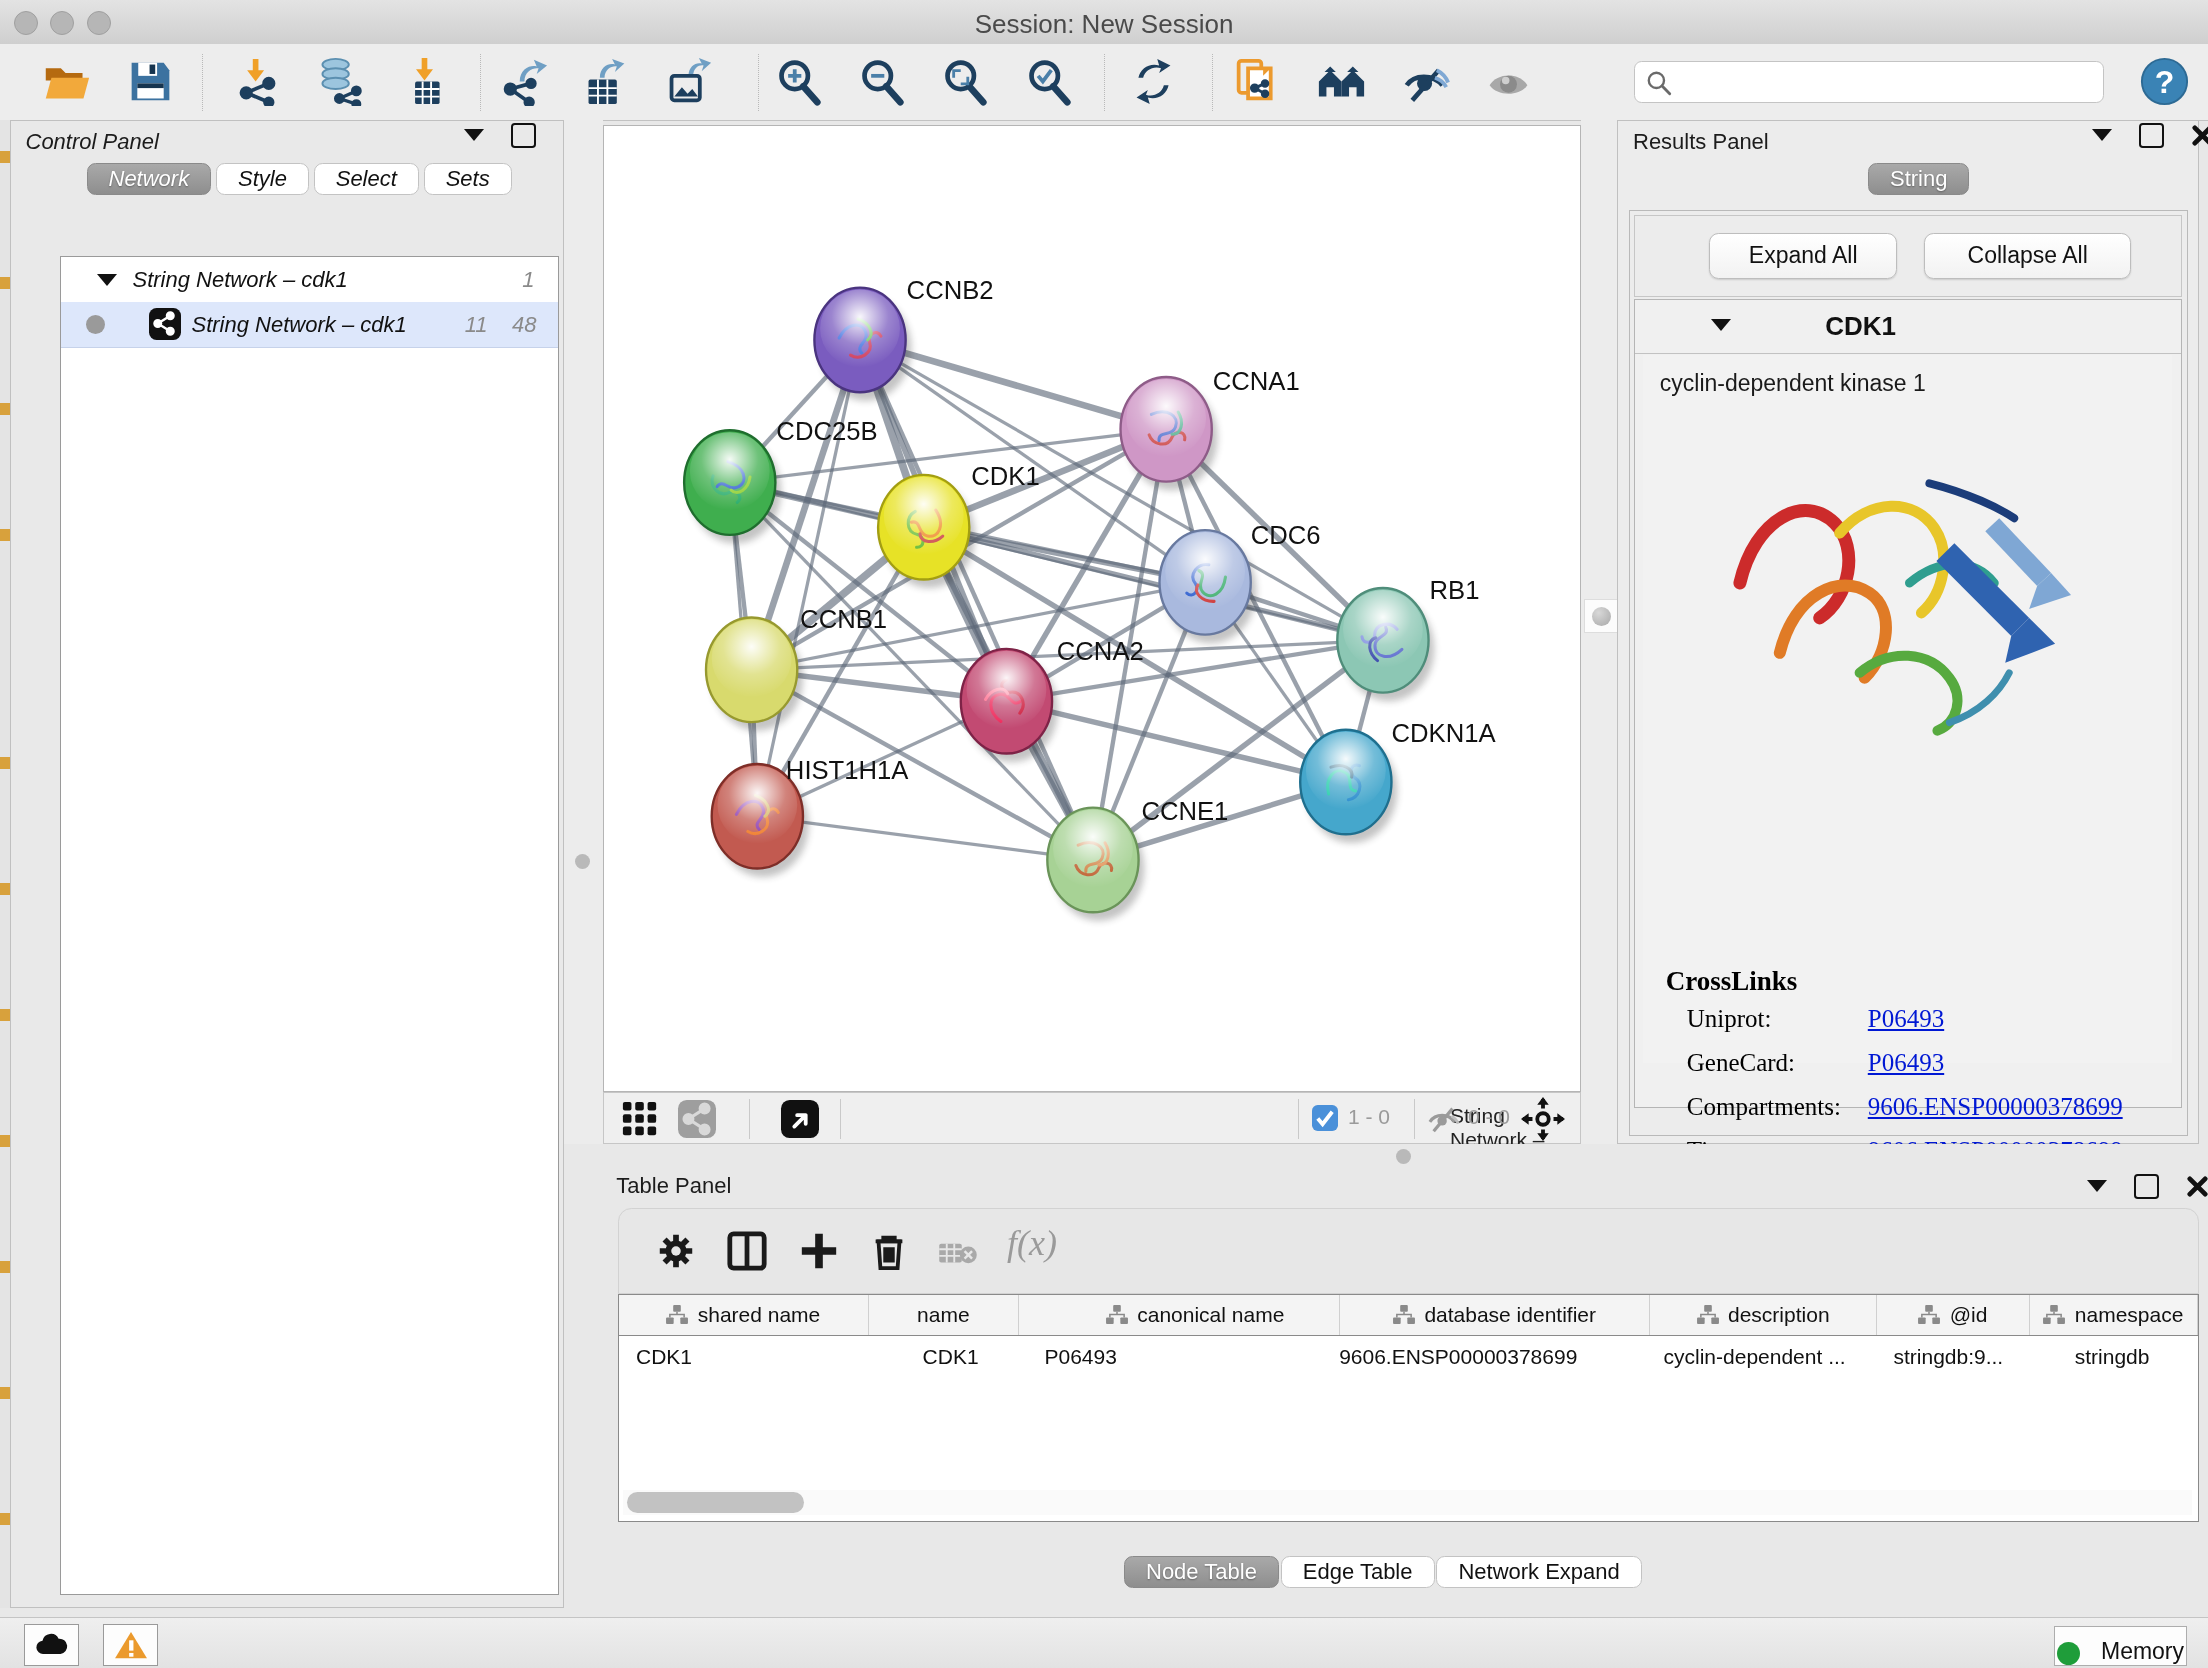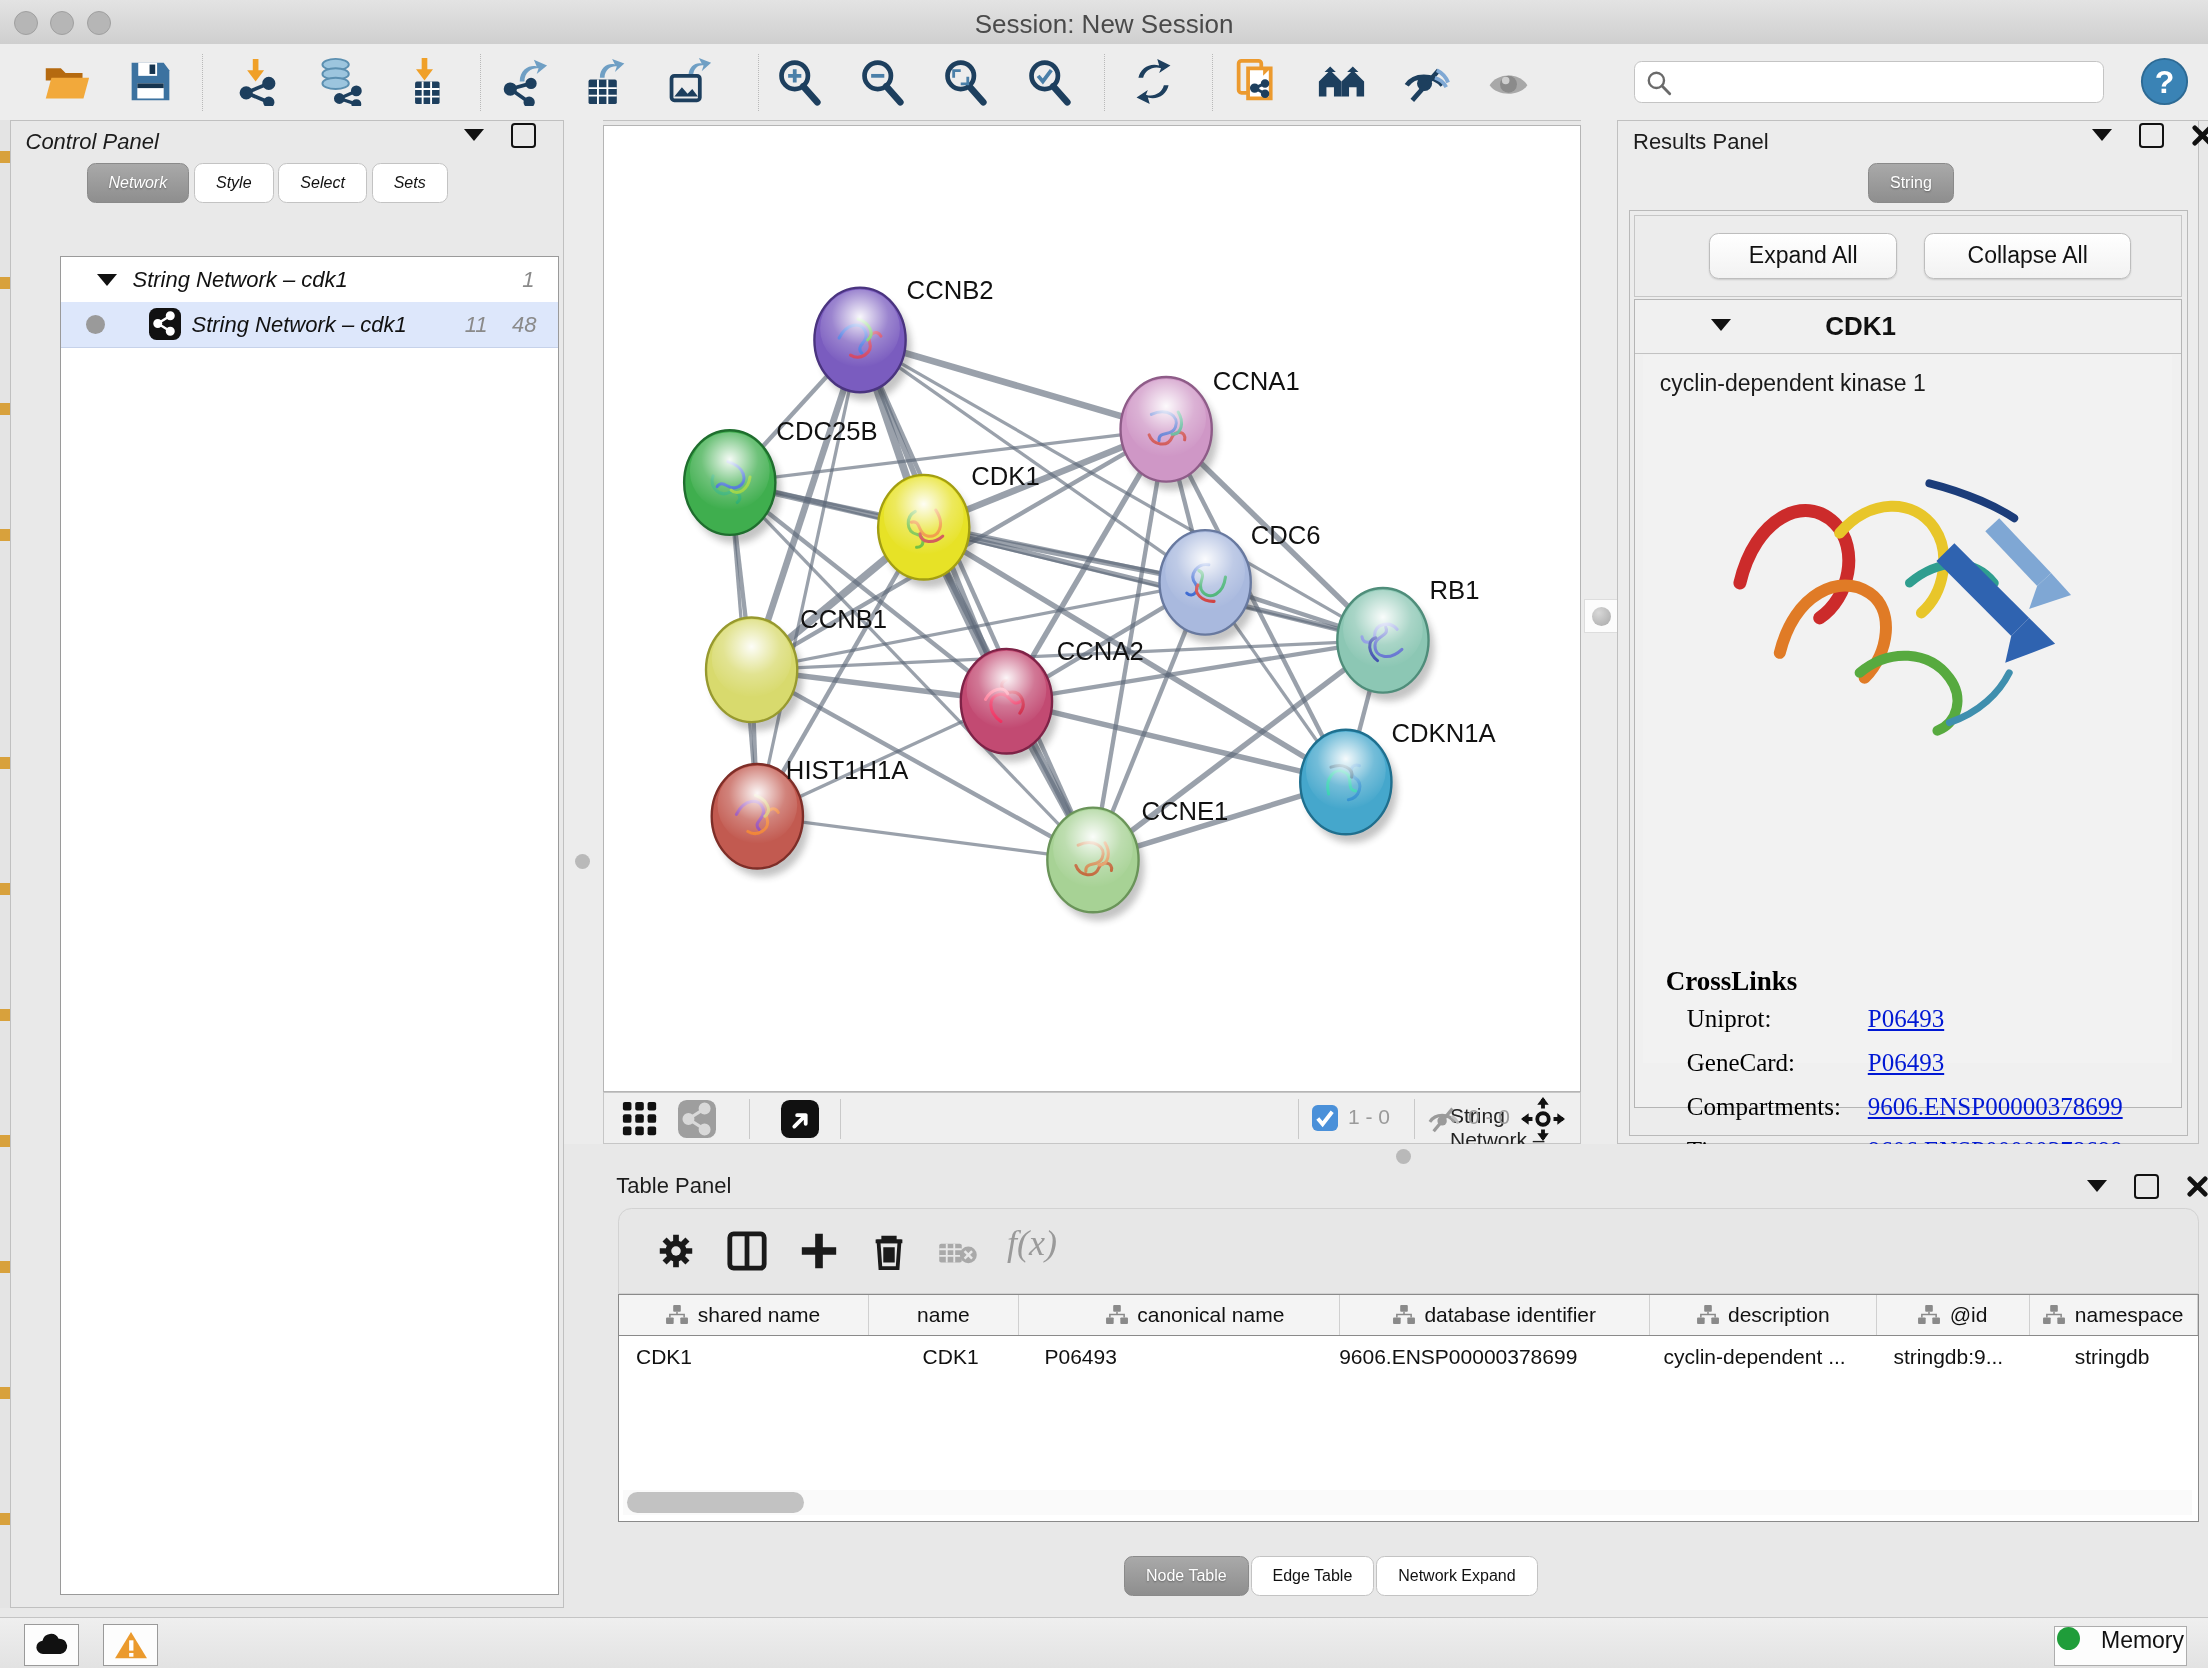--- a/index.html
+++ b/index.html
@@ -13,21 +13,21 @@
   .tbi{position:absolute;top:13.3px;width:49px;height:49px;}
   .tbsep{position:absolute;top:9.5px;height:57px;border-left:1.9px dotted #b9b9b9;}
   #searchbox{position:absolute;left:1634px;top:17px;width:468px;height:40px;background:#fff;border:1.9px solid #c4c4c4;border-radius:7.6px;}
   #searchbox svg{position:absolute;left:9.5px;top:6.7px;}
   #searchbox input{position:absolute;left:48px;top:3.8px;width:409px;height:28.5px;border:none;outline:none;font-size:21px;background:transparent;}
   
   .panel-title{font-size:22px;color:#1c1c1c;}
   .pctl{position:absolute;top:0;height:28.5px;display:flex;align-items:center;}
   .caret-down{width:0;height:0;border-left:10.5px solid transparent;border-right:10.5px solid transparent;border-top:12.4px solid #111;}
   .maxbox{width:21px;height:21px;border:2.9px solid #111;border-radius:3.8px;}
-  .tabbtn{height:40px;border:1px solid #c3c3c3;background:#fff;border-radius:8.6px;font-size:16px;color:#111;display:flex;align-items:center;justify-content:center;padding:0 21px;box-sizing:border-box;}
+  .tabbtn{height:32px;border:1px solid #c3c3c3;background:#fff;border-radius:8.6px;font-size:22px;color:#111;display:flex;align-items:center;justify-content:center;padding:0 21px;box-sizing:border-box;}
   .tabbtn.sel{background:linear-gradient(#a9a9a9,#8e8e8e);color:#fff;border-color:#8a8a8a;text-shadow:0 1px 1.9px rgba(0,0,0,.35);}
   
   #leftstrip{position:absolute;left:0;top:120px;width:9.5px;height:1488px;background:#e4e4e4;border-right:1px solid #cfcfcf;background-image:repeating-linear-gradient(to bottom,transparent 0 114px,#d8a13c 114px 126px);background-position:0 523px;}
   #control-panel{position:absolute;left:9.5px;top:120px;width:554px;height:1488px;background:#e9e9e9;border:1px solid #c0c0c0;box-sizing:border-box;font-style:italic;}
   #cp-tabs{position:absolute;left:76px;top:42px;display:flex;gap:4.8px;}
   #cp-status{position:absolute;left:0;top:95px;width:100%;height:36px;}
   #cp-list{position:absolute;left:49px;top:135px;width:499px;height:1339px;background:#fff;border:1.9px solid #9a9a9a;box-sizing:border-box;}
   .treerow{position:relative;width:100%;height:45px;font-size:22px;color:#111;}
   .treerow.sel{background:#dde7fb;border-bottom:1px solid #c6d2ea;}
   .rnum{position:absolute;font-size:22px;color:#8a8a8a;}
@@ -72,21 +72,21 @@
   .thcell{position:relative;height:40px;border-right:1px solid #d0d0d0;display:flex;align-items:center;justify-content:center;gap:9.5px;font-size:21px;color:#111;overflow:hidden;white-space:nowrap;box-sizing:border-box;}
   #tp-row{position:absolute;left:0;top:42px;width:100%;height:40px;display:flex;}
   .tdcell{position:relative;height:40px;font-size:21px;color:#111;display:flex;align-items:center;overflow:hidden;white-space:nowrap;box-sizing:border-box;}
   #tp-scroll{position:absolute;left:3.8px;bottom:5.7px;width:1569px;height:25px;background:#fafafa;}
   #tp-thumb{position:absolute;left:3.8px;top:1.9px;width:177px;height:21px;background:#c2c2c2;border-radius:10.5px;}
   #tp-tabs{position:absolute;left:521px;top:388px;display:flex;}
   #tp-tabs .tabbtn{border-radius:8.6px;margin-right:1.9px;}
   
   #statusbar{position:absolute;left:0;top:1617px;width:2208px;height:51px;background:linear-gradient(#efefef,#e2e2e2);border-top:1px solid #c4c4c4;}
   .sbtn{position:absolute;top:5.7px;width:53px;height:40px;background:#fdfdfd;border:1.9px solid #9a9a9a;display:flex;align-items:center;justify-content:center;}
-  #memory-btn{position:absolute;right:21px;top:7.6px;width:131px;height:38px;background:#fdfdfd;border:1.9px solid #adadad;display:flex;align-items:flex-start;justify-content:center;gap:21px;font-size:23px;color:#111;}
+  #memory-btn{position:absolute;right:21px;top:7.6px;width:131px;height:38px;background:#fdfdfd;border:1.9px solid #adadad;display:flex;align-items:flex-end;justify-content:center;gap:21px;font-size:23px;color:#111;}
   #memory-dot{width:23px;height:23px;border-radius:50%;background:#1f9d3a;}
 </style>
 </head>
 <body>
 
 <div id="window">
 
   <div id="titlebar">
     <div class="tlight" style="left:14.3px"></div>
     <div class="tlight" style="left:50px"></div>

